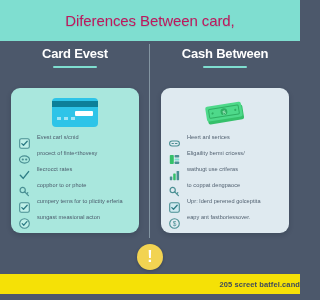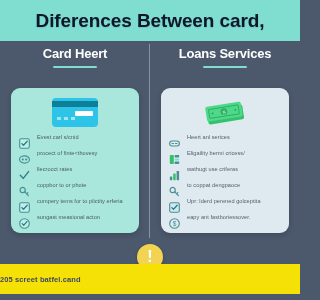--- a/index.html
+++ b/index.html
@@ -27,23 +27,23 @@
     left: 0;
     top: 0;
     width: 300px;
     height: 41px;
     background: #7fded0;
     display: flex;
     align-items: center;
     justify-content: center;
   }
   .header-title {
-    color: #0f172a;
-    font-size: 19px;
-    font-weight: bold;
+    color: #be185d;
+    font-size: 15px;
+    font-weight: normal;
     line-height: 15px;
     text-align: center;
     letter-spacing: -0.1px;
     padding: 0 10px;
     text-shadow: 0 1px 1px rgba(60,100,100,0.18);
   }
   .header-title .line2 {
     display: block;
   }
 
@@ -216,25 +216,25 @@
     line-height: 16px;
     margin-top: -1px;
   }
 
   
   .footer-bar {
     position: absolute;
     left: 0;
     bottom: 6px;
     width: 300px;
-    height: 30px;
+    height: 20px;
     background: #f5e106;
     display: flex;
     align-items: center;
-    justify-content: flex-start;
+    justify-content: flex-end;
   }
   .footer-text {
     color: #3e4a5c;
     font-size: 7.5px;
     font-weight: bold;
     letter-spacing: 0.1px;
   }
   .footer-strip {
     position: absolute;
     left: 0;
@@ -250,25 +250,25 @@
 <div class="infographic">
 
   <div class="header-band">
     <div class="header-title">
       <span>Diferences Between card,</span>
     </div>
   </div>
 
   <div class="columns-head">
     <div class="col-head">
-      <span class="col-head-label">Card Heert</span>
+      <span class="col-head-label">Card Evest</span>
       <div class="col-head-rule"></div>
     </div>
     <div class="col-head">
-      <span class="col-head-label">Loans Services</span>
+      <span class="col-head-label">Cash Between</span>
       <div class="col-head-rule"></div>
     </div>
   </div>
 
   <div class="divider"></div>
 
   <div class="cards">
 
     <div class="card-wrap">
       <div class="card card-left">

